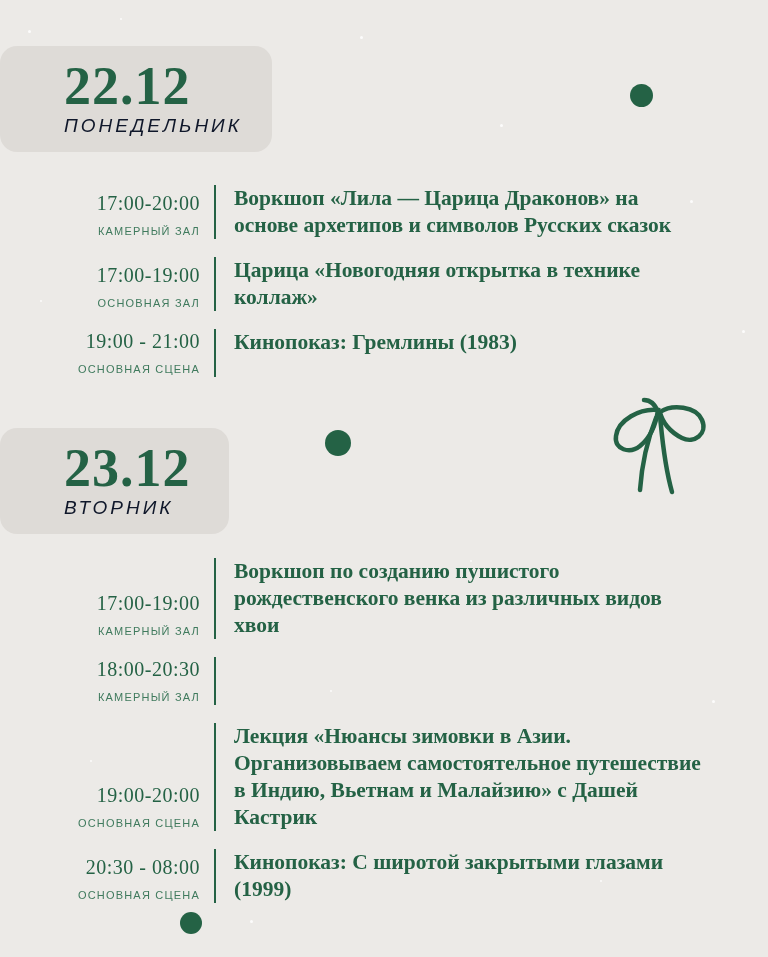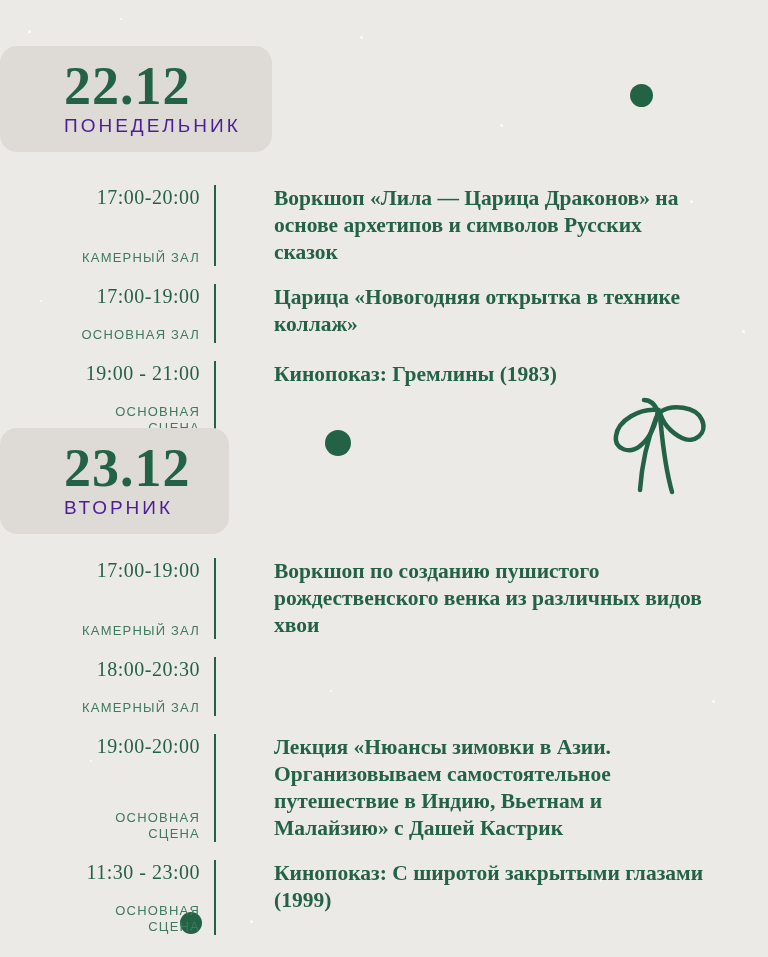--- a/index.html
+++ b/index.html
@@ -49,23 +49,24 @@
     font-weight: bold;
     font-size: 54px;
     line-height: 60px;
     color: #246245;
     letter-spacing: 1px;
   }
   .dayname {
     font-family: "Liberation Sans", sans-serif;
     font-size: 19px;
     letter-spacing: 3px;
-    color: #4c1d95;
+    color: #0f172a;
     line-height: 24px;
     margin-top: -2px;
+    font-style: italic;
   }
 
   .schedule {
     position: absolute;
     left: 64px;
     width: 640px;
   }
   .row {
     display: flex;
     align-items: flex-start;
@@ -74,46 +75,45 @@
   .time-col {
     width: 152px;
     flex: 0 0 152px;
     text-align: right;
     padding-right: 14px;
     box-sizing: border-box;
     border-right: 2px solid #246245;
     align-self: stretch;
     display: flex;
     flex-direction: column;
-    justify-content: space-between;
+    justify-content: flex-end;
   }
   .time {
     font-family: "Liberation Serif", serif;
     font-size: 20px;
     line-height: 24px;
     color: #246245;
     letter-spacing: .5px;
   }
   .hall {
     font-family: "Liberation Sans", sans-serif;
-    font-size: 13px;
+    font-size: 11px;
     letter-spacing: 1.2px;
     color: #3f7a5d;
     line-height: 16px;
-    margin-top: 19px;
+    margin-top: 8px;
   }
   .title {
     flex: 1;
     padding-left: 18px;
     font-family: "Liberation Serif", serif;
     font-weight: bold;
     font-size: 21.5px;
     line-height: 27px;
     color: #246245;
-    margin-left: 40px;
   }
 
   .bow {
     position: absolute;
     right: 48px;
     top: 392px;
     width: 120px;
     height: 118px;
   }
 </style>
@@ -201,20 +201,20 @@
     </div>
     <div class="row">
       <div class="time-col">
         <div class="time">19:00-20:00</div>
         <div class="hall">ОСНОВНАЯ СЦЕНА</div>
       </div>
       <div class="title">Лекция «Нюансы зимовки в Азии. Организовываем самостоятельное путешествие в Индию, Вьетнам и Малайзию» с Дашей Кастрик</div>
     </div>
     <div class="row">
       <div class="time-col">
-        <div class="time">11:30 - 23:00</div>
+        <div class="time">20:30 - 08:00</div>
         <div class="hall">ОСНОВНАЯ СЦЕНА</div>
       </div>
       <div class="title">Кинопоказ: С широтой закрытыми глазами (1999)</div>
     </div>
   </div>
 
 </div>
 
 </body></html>

